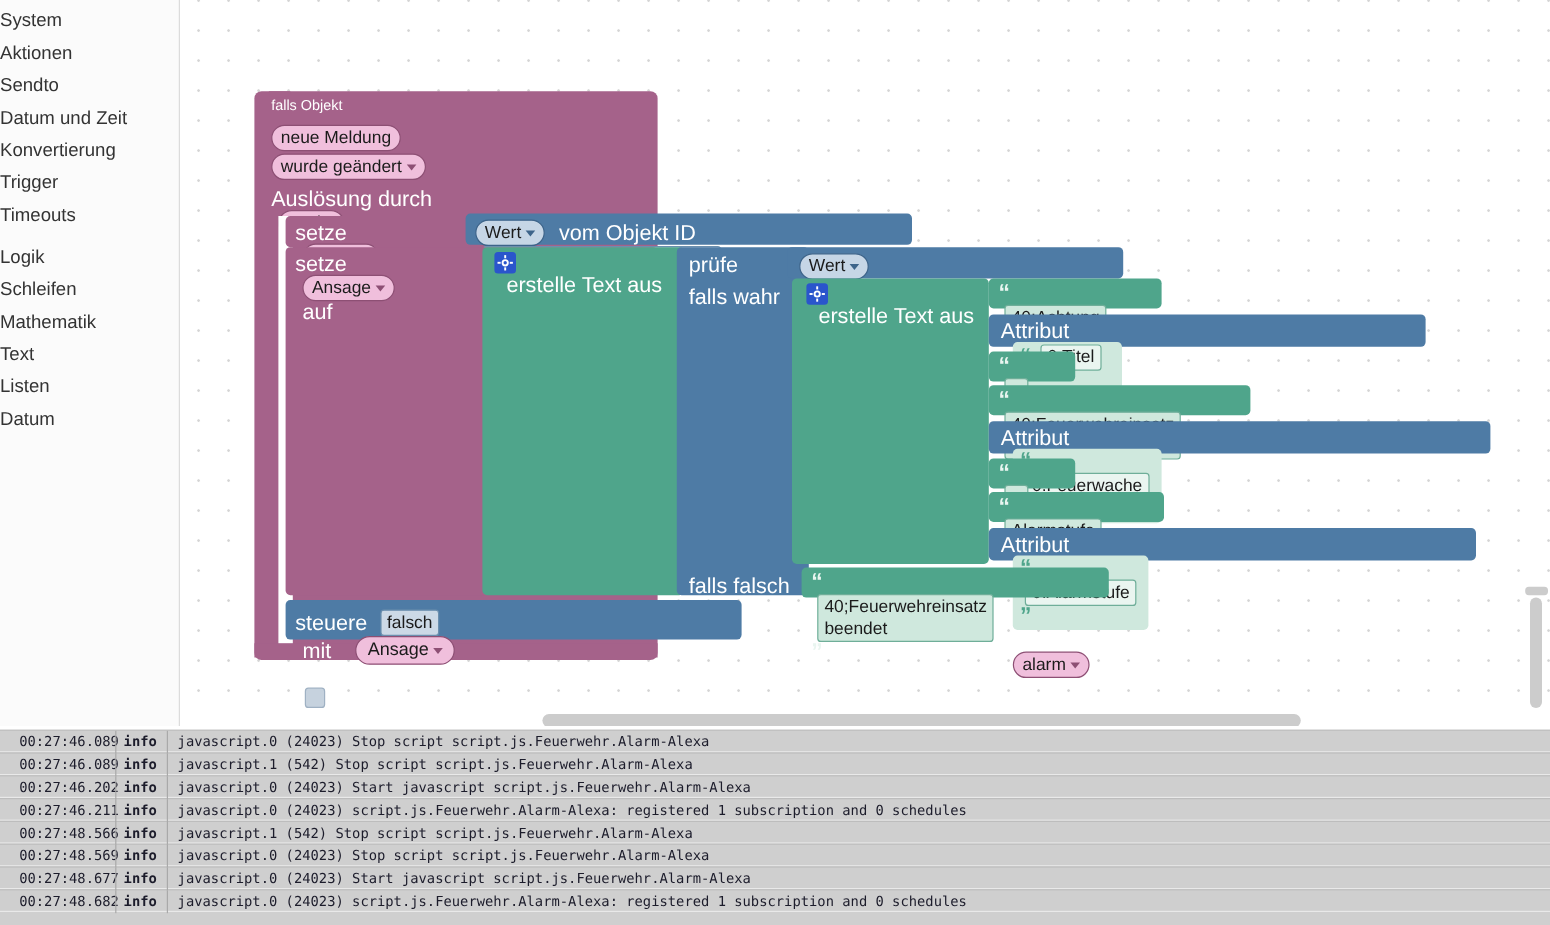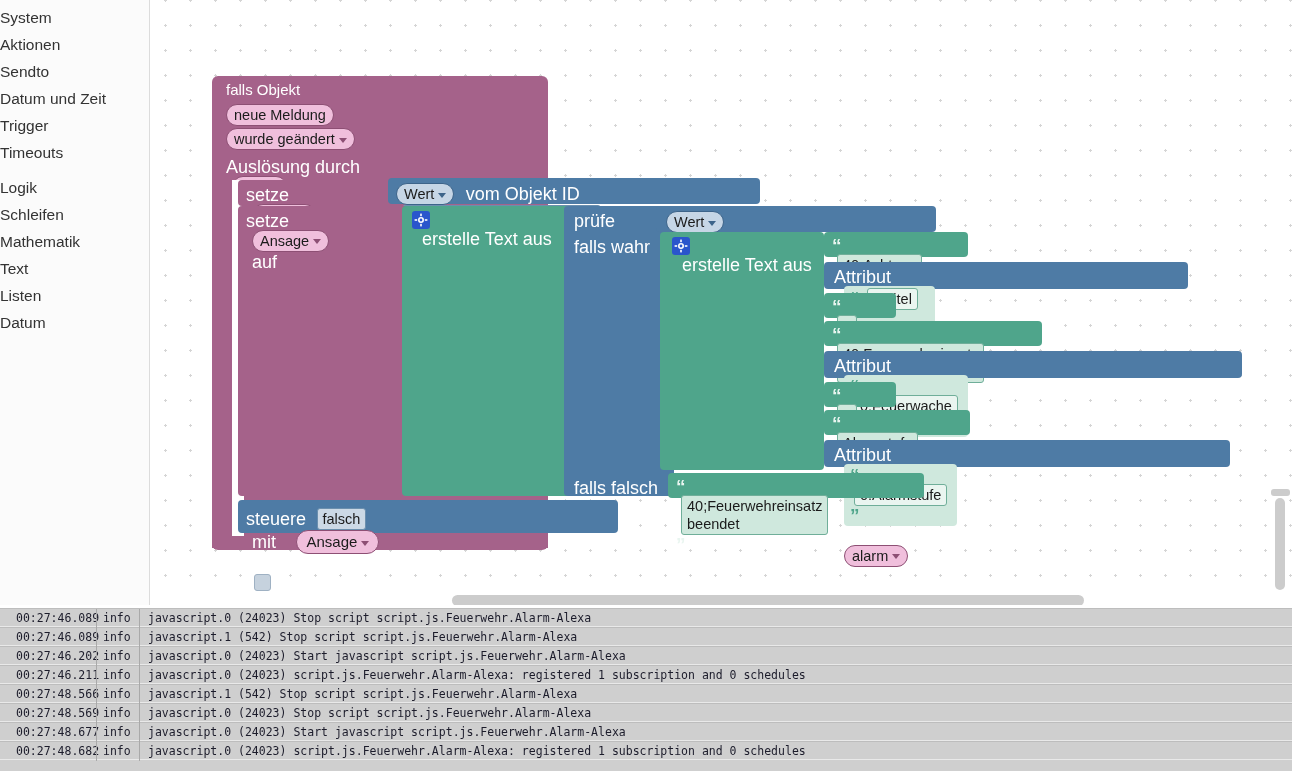--- a/index.html
+++ b/index.html
@@ -110,21 +110,21 @@
   .logrow{
     height:19px;line-height:19px;
     font-family:"DejaVu Sans Mono","Liberation Mono",monospace;
     font-size:11.5px;color:#1c1c2b;
     border-bottom:1px solid #e9e9e9;
     border-top:1px solid #bdbdbd;
     white-space:nowrap;
     box-sizing:border-box;
   }
   .logrow .ts{display:inline-block;width:96px;padding-left:16px;box-sizing:border-box;}
-  .logrow .sev{display:inline-block;width:44px;font-weight:normal;
+  .logrow .sev{display:inline-block;width:44px;font-weight:bold;
     border-left:1px solid #a9a9a9;border-right:1px solid #a9a9a9;
     padding-left:6px;box-sizing:border-box;}
   .logrow .msg{display:inline-block;padding-left:8px;}
 
   
   .hscroll-track{
     position:absolute;left:150px;top:594px;width:1142px;height:13px;
     background:#ffffff;
   }
   .hscroll-thumb{
@@ -147,20 +147,21 @@
 <body>
 
 <div class="app">
 
   <div class="toolbox">
     <div>
       <div class="tb-item">System</div>
       <div class="tb-item">Aktionen</div>
       <div class="tb-item">Sendto</div>
       <div class="tb-item">Datum und Zeit</div>
+      <div class="tb-item">Konvertierung</div>
       <div class="tb-item">Trigger</div>
       <div class="tb-item">Timeouts</div>
     </div>
     <div class="tb-gap"></div>
     <div>
       <div class="tb-item">Logik</div>
       <div class="tb-item">Schleifen</div>
       <div class="tb-item">Mathematik</div>
       <div class="tb-item">Text</div>
       <div class="tb-item">Listen</div>
@@ -171,21 +172,21 @@
 
   <div class="workspace">
     <div class="blocks">
 
       <div class="blk pink" style="left:62px;top:76px;width:336px;height:472px;border-radius:6px 6px 0 0;">
         <div class="notch" style="left:12px;top:0;background:#a5628a;"></div>
       </div>
 
       <div class="blk pink" style="left:62px;top:536px;width:336px;height:14px;border-radius:0 0 6px 6px;"></div>
 
-      <div class="row-txt" style="position:absolute;left:76px;top:82px;font-size:15px;">falls Objekt</div>
+      <div class="row-txt" style="position:absolute;left:76px;top:82px;font-size:12px;">falls Objekt</div>
 
       <div style="position:absolute;left:76px;top:104px;">
         <span class="pill pill-pink">neue Meldung</span>
       </div>
 
       <div style="position:absolute;left:76px;top:128px;">
         <span class="pill pill-pink"><span>wurde geändert</span><span class="caret"></span></span>
       </div>
 
       <div style="position:absolute;left:76px;top:157px;">

